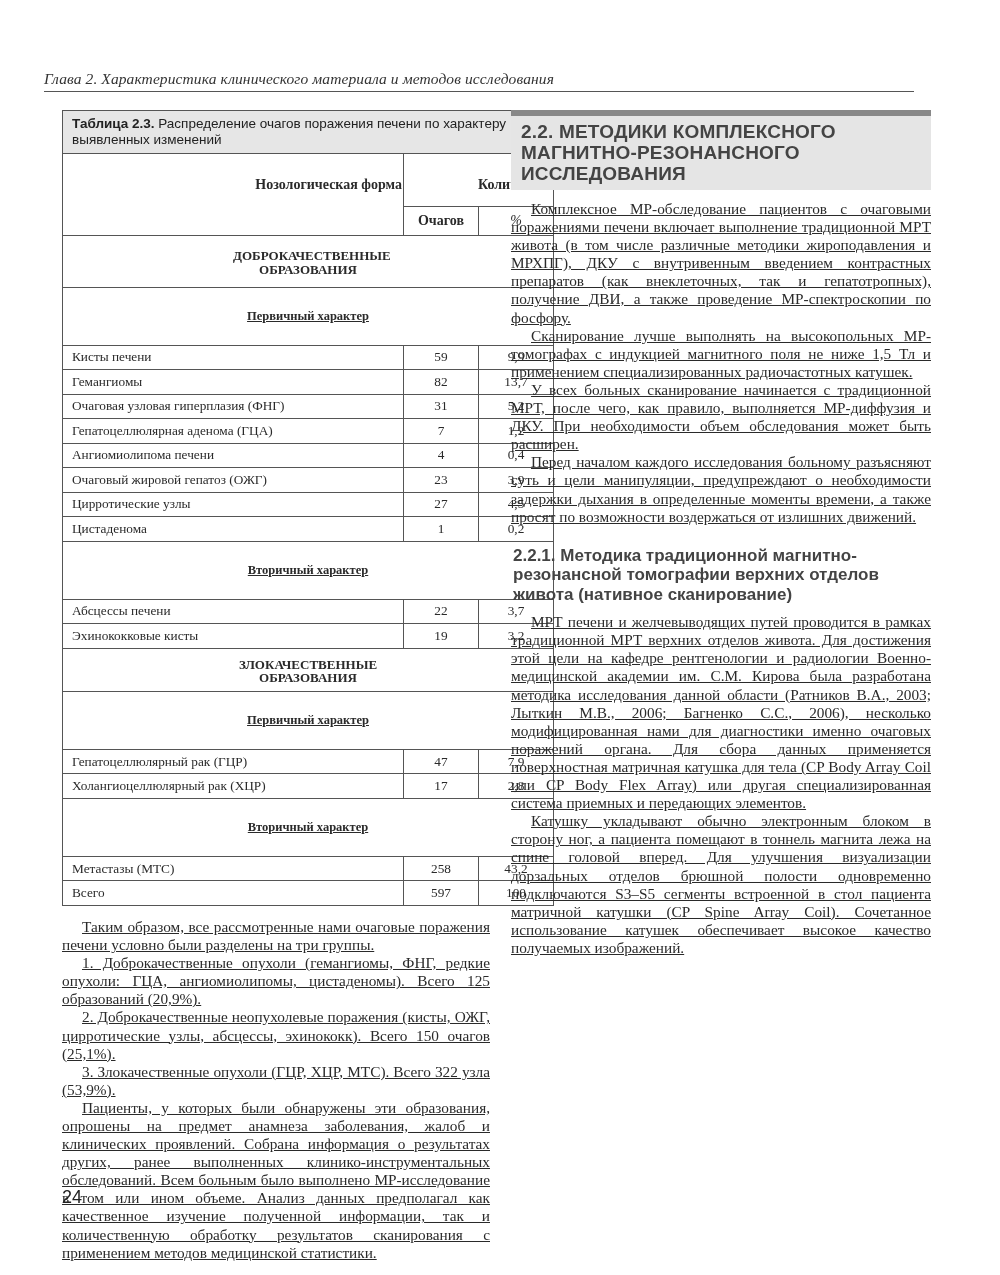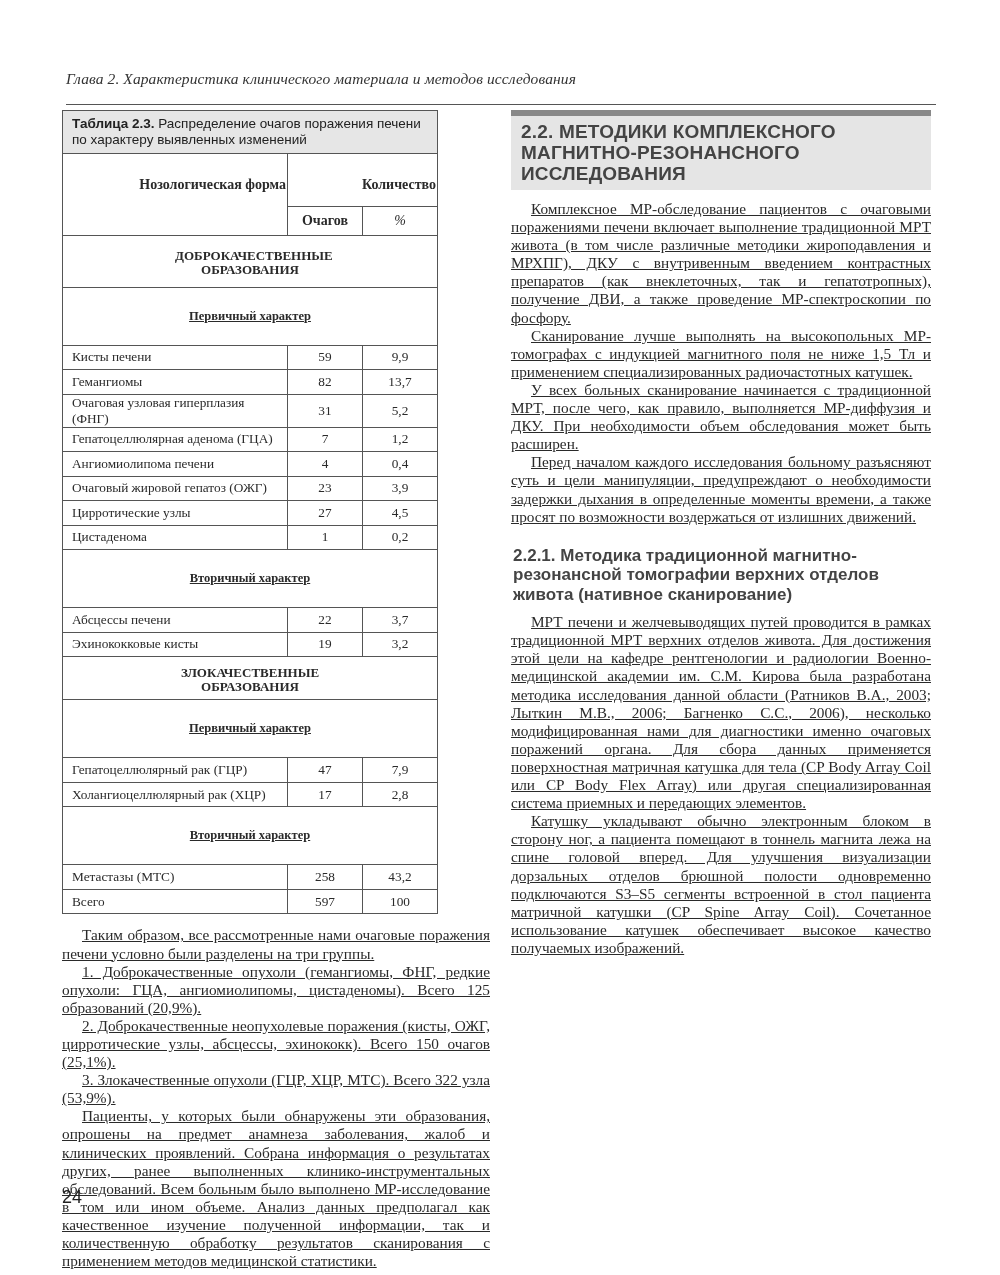--- a/index.html
+++ b/index.html
@@ -1,20 +1,20 @@
 <!DOCTYPE html>
 <html><head>
 <meta charset="utf-8">
 <style>
   html, body { margin: 0; padding: 0; background: #ffffff; }
   body { width: 1000px; height: 1275px; position: relative; overflow: hidden; color: #2a2a2a; font-family: "Liberation Serif", serif; }
-  .running-head { position: absolute; left: 66px; top: 70px; width: 870px; font-family: "Liberation Serif", serif; font-style: italic; font-size: 15.5px; color: #333; padding-bottom: 16px; border-bottom: 1.5px solid #555; letter-spacing: 0.1px; }
+  .running-head { position: absolute; left: 44px; top: 70px; width: 870px; font-family: "Liberation Serif", serif; font-style: italic; font-size: 15.5px; color: #333; padding-bottom: 3px; border-bottom: 1.5px solid #555; letter-spacing: 0.1px; }
   .col-left { position: absolute; left: 62px; top: 110px; width: 428px; }
   .col-right { position: absolute; left: 511px; top: 110px; width: 420px; }
-  table.data { width: 376px; border-collapse: collapse; font-size: 13.3px; }
+  table.data { width: 492px; border-collapse: collapse; font-size: 13.3px; }
   table.data td, table.data th { border: 1.4px solid #555; }
   .caption-cell { background: #e6e6e6; font-family: "Liberation Sans", sans-serif; font-size: 13.5px; padding: 5px 9px 5px 9px; text-align: left; font-weight: normal; line-height: 1.2; color: #222; }
   .caption-cell b { font-weight: bold; }
   .hdr { font-weight: bold; text-align: right; font-size: 14px; height: 28px; vertical-align: top; padding-top: 23px; }
   .sub-hdr { font-weight: bold; text-align: center; font-size: 14px; height: 26px; }
   .group-hdr { font-weight: bold; text-align: center; font-size: 13px; line-height: 1.05; padding: 9px 0 6px 0; }
   .char-hdr { font-weight: bold; text-align: center; font-size: 12.5px; height: 21px; padding: 18px 0; text-decoration: underline; }
   .name-cell { padding: 0 9px; height: 23.5px; }
   .num-cell { text-align: center; width: 72px; }
   .pct-cell { text-align: center; width: 72px; }

